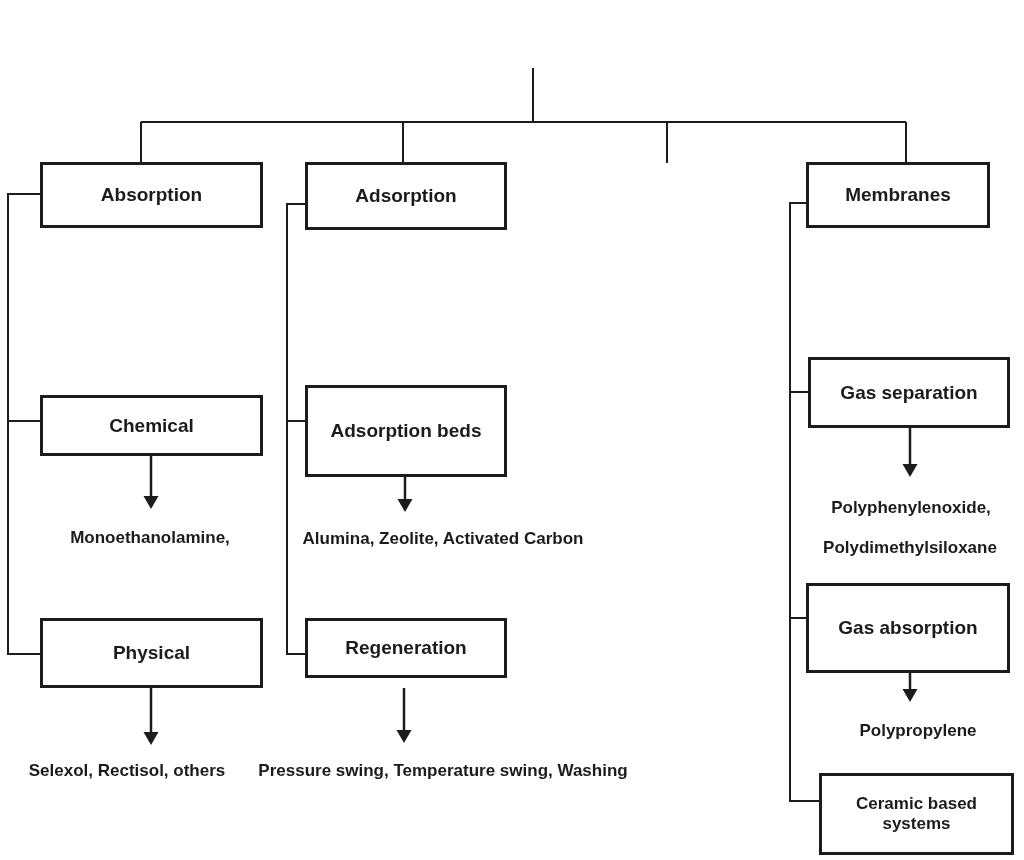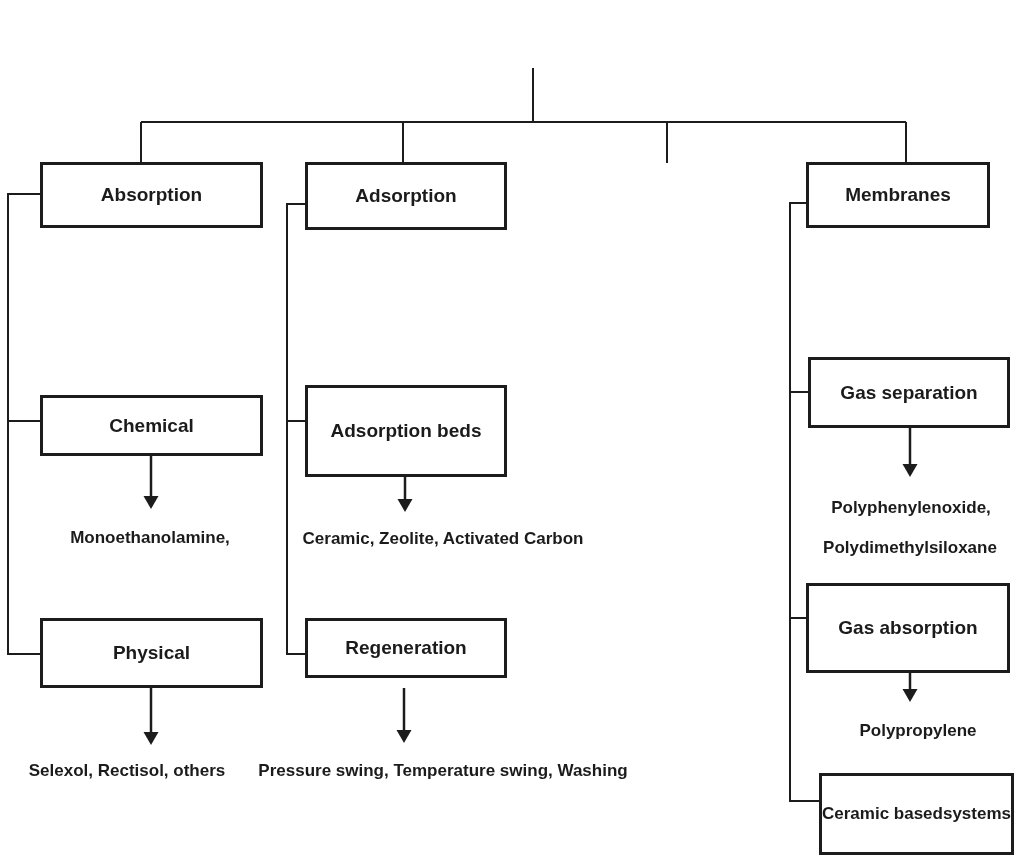--- a/index.html
+++ b/index.html
@@ -42,21 +42,21 @@
     font-size: 17px;
   }
   .node.root sub {
     font-size: 0.62em;
     line-height: 0;
     position: relative;
     top: 0.18em;
   }
   .node .stack {
     display: flex;
-    flex-direction: row;
+    flex-direction: column;
     font-size: 17px;
   }
   .leaf {
     position: absolute;
     transform: translateX(-50%);
     white-space: nowrap;
     font-weight: bold;
     font-size: 17px;
     color: #1b1b1b;
     z-index: 2;
@@ -122,21 +122,21 @@
   <div class="leaf" style="left:150px; top:528px;">Monoethanolamine,</div>
 
   <div class="node" style="left:40px; top:618px; width:223px; height:70px;">
     <span>Physical</span>
   </div>
   <div class="leaf" style="left:127px; top:761px;">Selexol, Rectisol, others</div>
 
   <div class="node" style="left:305px; top:385px; width:202px; height:92px;">
     <span>Adsorption beds</span>
   </div>
-  <div class="leaf" style="left:443px; top:529px;">Ceramic, Zeolite, Activated Carbon</div>
+  <div class="leaf" style="left:443px; top:529px;">Alumina, Zeolite, Activated Carbon</div>
 
   <div class="node" style="left:305px; top:618px; width:202px; height:60px;">
     <span>Regeneration</span>
   </div>
   <div class="leaf" style="left:443px; top:761px;">Pressure swing, Temperature swing, Washing</div>
 
   <div class="node" style="left:808px; top:357px; width:202px; height:71px;">
     <span>Gas separation</span>
   </div>
   <div class="leaf" style="left:911px; top:498px;">Polyphenylenoxide,</div>

